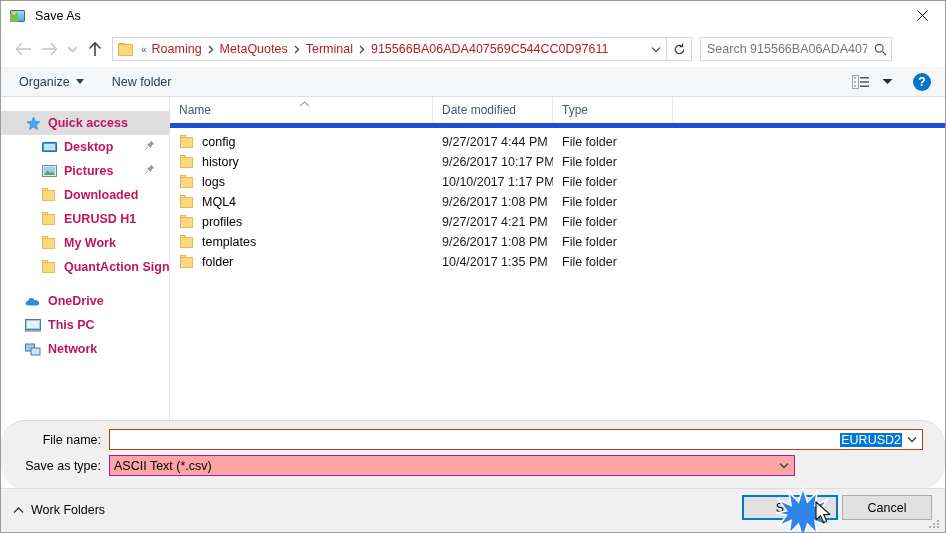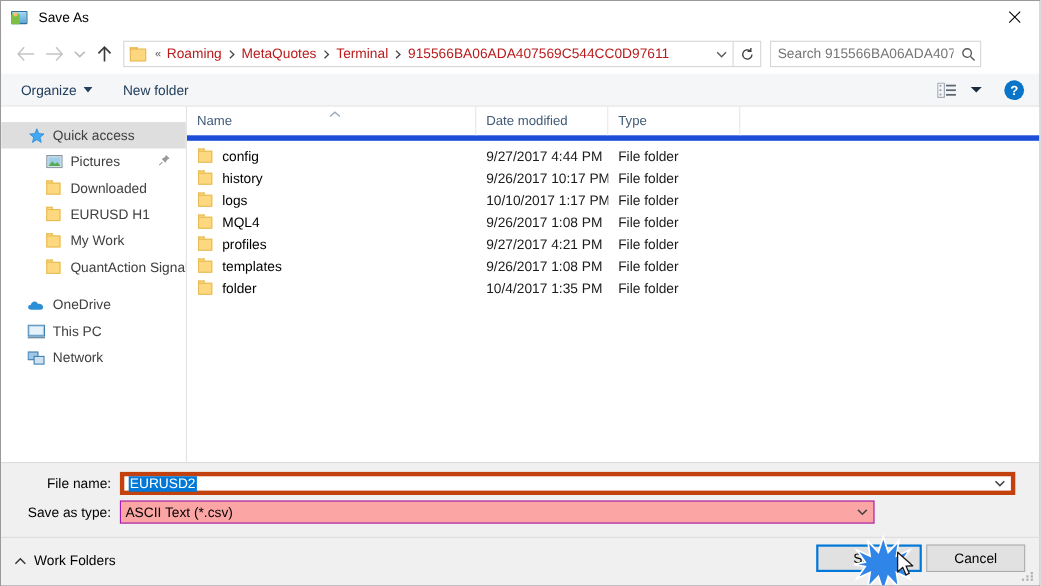--- a/index.html
+++ b/index.html
@@ -270,23 +270,24 @@
     padding-top: 14px;
     box-sizing: border-box;
     background: #fff;
     overflow: hidden;
   }
   .nav-item {
     height: 24px;
     display: flex;
     align-items: center;
     font-size: 12.5px;
-    color: #404040;
+    color: #be185d;
     position: relative;
     white-space: nowrap;
+    font-weight: bold;
   }
   .nav-item.selected { background: #dedede; }
   .nav-item .ni-icon {
     width: 16px; height: 16px;
     flex: none;
     margin-right: 7px;
     position: relative;
     display: flex;
     align-items: center;
     justify-content: center;
@@ -376,20 +377,21 @@
   }
 
   
   .formarea {
     position: absolute;
     left: 0; top: 419px;
     width: 100%;
     height: 68px;
     background: #f0f0f0;
     border-top: 1px solid #dcdcdc;
+    border-radius: 24px;
   }
   .form-row {
     position: absolute;
     display: flex;
     align-items: center;
   }
   .form-label {
     font-size: 12.5px;
     color: #000;
     text-align: right;
@@ -400,22 +402,23 @@
   }
   .combo {
     height: 21px;
     box-sizing: border-box;
     display: flex;
     align-items: center;
     position: relative;
   }
   .combo.filename {
     width: 814px;
-    border: 4px solid #c2410c;
+    border: 1px solid #c2410c;
     background: #fff;
+    text-align: right;
   }
   .combo.filetype {
     width: 686px;
     border: 1px solid #a21caf;
     background: #fca5a5;
   }
   .combo .value {
     font-size: 12.5px;
     padding-left: 4px;
     color: #000;
@@ -640,20 +643,35 @@
 
       <div class="nav-item lvl0 selected">
         <span class="ni-icon">
           <svg width="15" height="15" viewBox="0 0 15 15">
               <path d="M7.5 1 L9.3 5.4 L14 5.8 L10.4 8.9 L11.5 13.5 L7.5 11 L3.5 13.5 L4.6 8.9 L1 5.8 L5.7 5.4 Z" fill="#3fa9f5" stroke="#1b7fd4" stroke-width="0.6"></path>
             </svg>
         </span>
         <span>Quick access</span>
       </div>
 
+      <div class="nav-item lvl1">
+        <span class="ni-icon">
+          <svg width="15" height="13" viewBox="0 0 15 13">
+              <rect x="0.5" y="1.5" width="14" height="9" rx="0.5" fill="#3a9fe0" stroke="#1f6fa8" stroke-width="1"></rect>
+              <rect x="2" y="3" width="11" height="6" fill="#bfe3f7"></rect>
+            </svg>
+        </span>
+        <span>Desktop</span>
+        <span class="pin">
+          <svg width="11" height="11" viewBox="0 0 11 11">
+              <path d="M7 0.8 L10.2 4 L8.2 5 L6.4 8 L3 4.6 L6 2.8 Z" fill="#9a9a9a"></path>
+              <path d="M3.6 7.4 L0.8 10.2" stroke="#9a9a9a" stroke-width="1"></path>
+            </svg>
+        </span>
+      </div>
 
 
       <div class="nav-item lvl1">
         <span class="ni-icon">
           <svg width="15" height="12" viewBox="0 0 15 12">
               <rect x="0.5" y="0.5" width="14" height="11" fill="#dfe7ec" stroke="#7b8a95" stroke-width="1"></rect>
               <rect x="2" y="2" width="11" height="8" fill="#9fd0ea"></rect>
               <path d="M2 10 L5.5 5.5 L8 8 L10 6.5 L13 10 Z" fill="#5aa84f"></path>
             </svg>
         </span>

